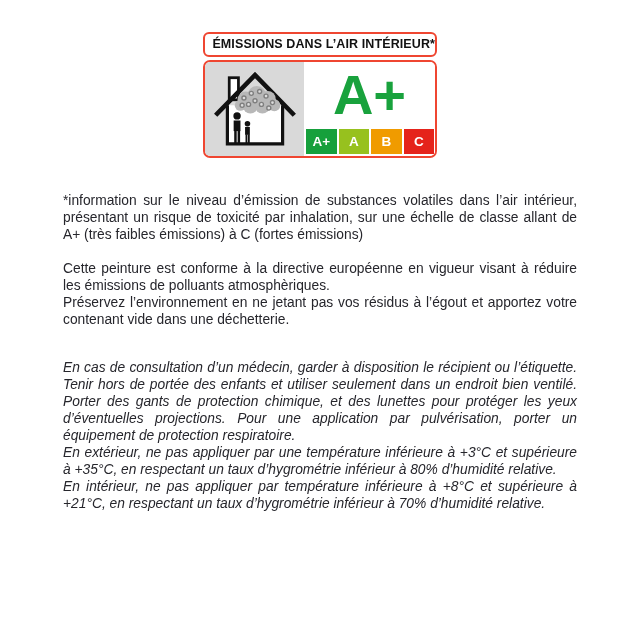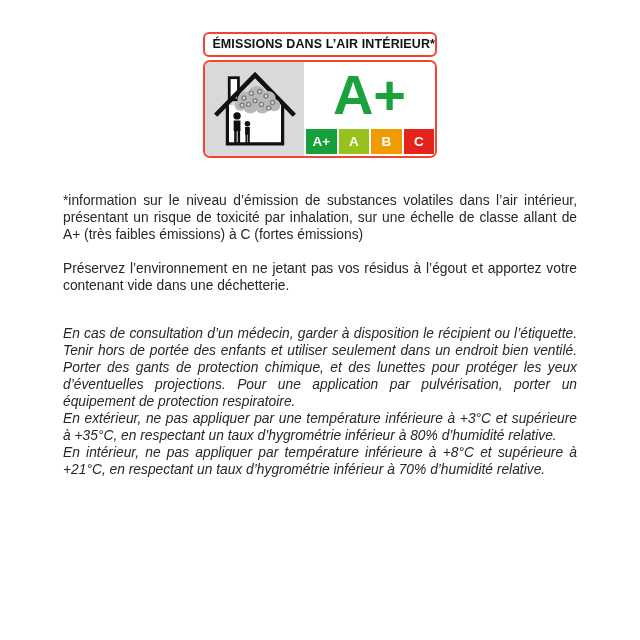--- a/index.html
+++ b/index.html
@@ -125,20 +125,21 @@
         </div>
       </div>
     </div>
   </div>
 
   <div class="text-block" style="color: rgb(38, 38, 44);">
 
     <p class="footnote">*information sur le niveau d’émission de substances volatiles dans l’air intérieur, présentant un risque de toxicité par inhalation, sur une échelle de classe allant de A+ (très faibles émissions) à C (fortes émissions)</p>
 
     <div class="regulatory">
+        <p>Cette peinture est conforme à la directive européenne en vigueur visant à réduire les émissions de polluants atmosphèriques.</p>
         <p>Préservez l’environnement en ne jetant pas vos résidus à l’égout et apportez votre contenant vide dans une déchetterie.</p>
       </div>
 
     <div class="safety">
         <p>En cas de consultation d’un médecin, garder à disposition le récipient ou l’étiquette. Tenir hors de portée des enfants et utiliser seulement dans un endroit bien ventilé. Porter des gants de protection chimique, et des lunettes pour protéger les yeux d’éventuelles projections. Pour une application par pulvérisation, porter un équipement de protection respiratoire.</p>
         <p>En extérieur, ne pas appliquer par une température inférieure à +3°C et supérieure à +35°C, en respectant un taux d’hygrométrie inférieur à 80% d’humidité relative.</p>
         <p>En intérieur, ne pas appliquer par température inférieure à +8°C et supérieure à +21°C, en respectant un taux d’hygrométrie inférieur à 70% d’humidité relative.</p>
       </div>
   </div>
 

